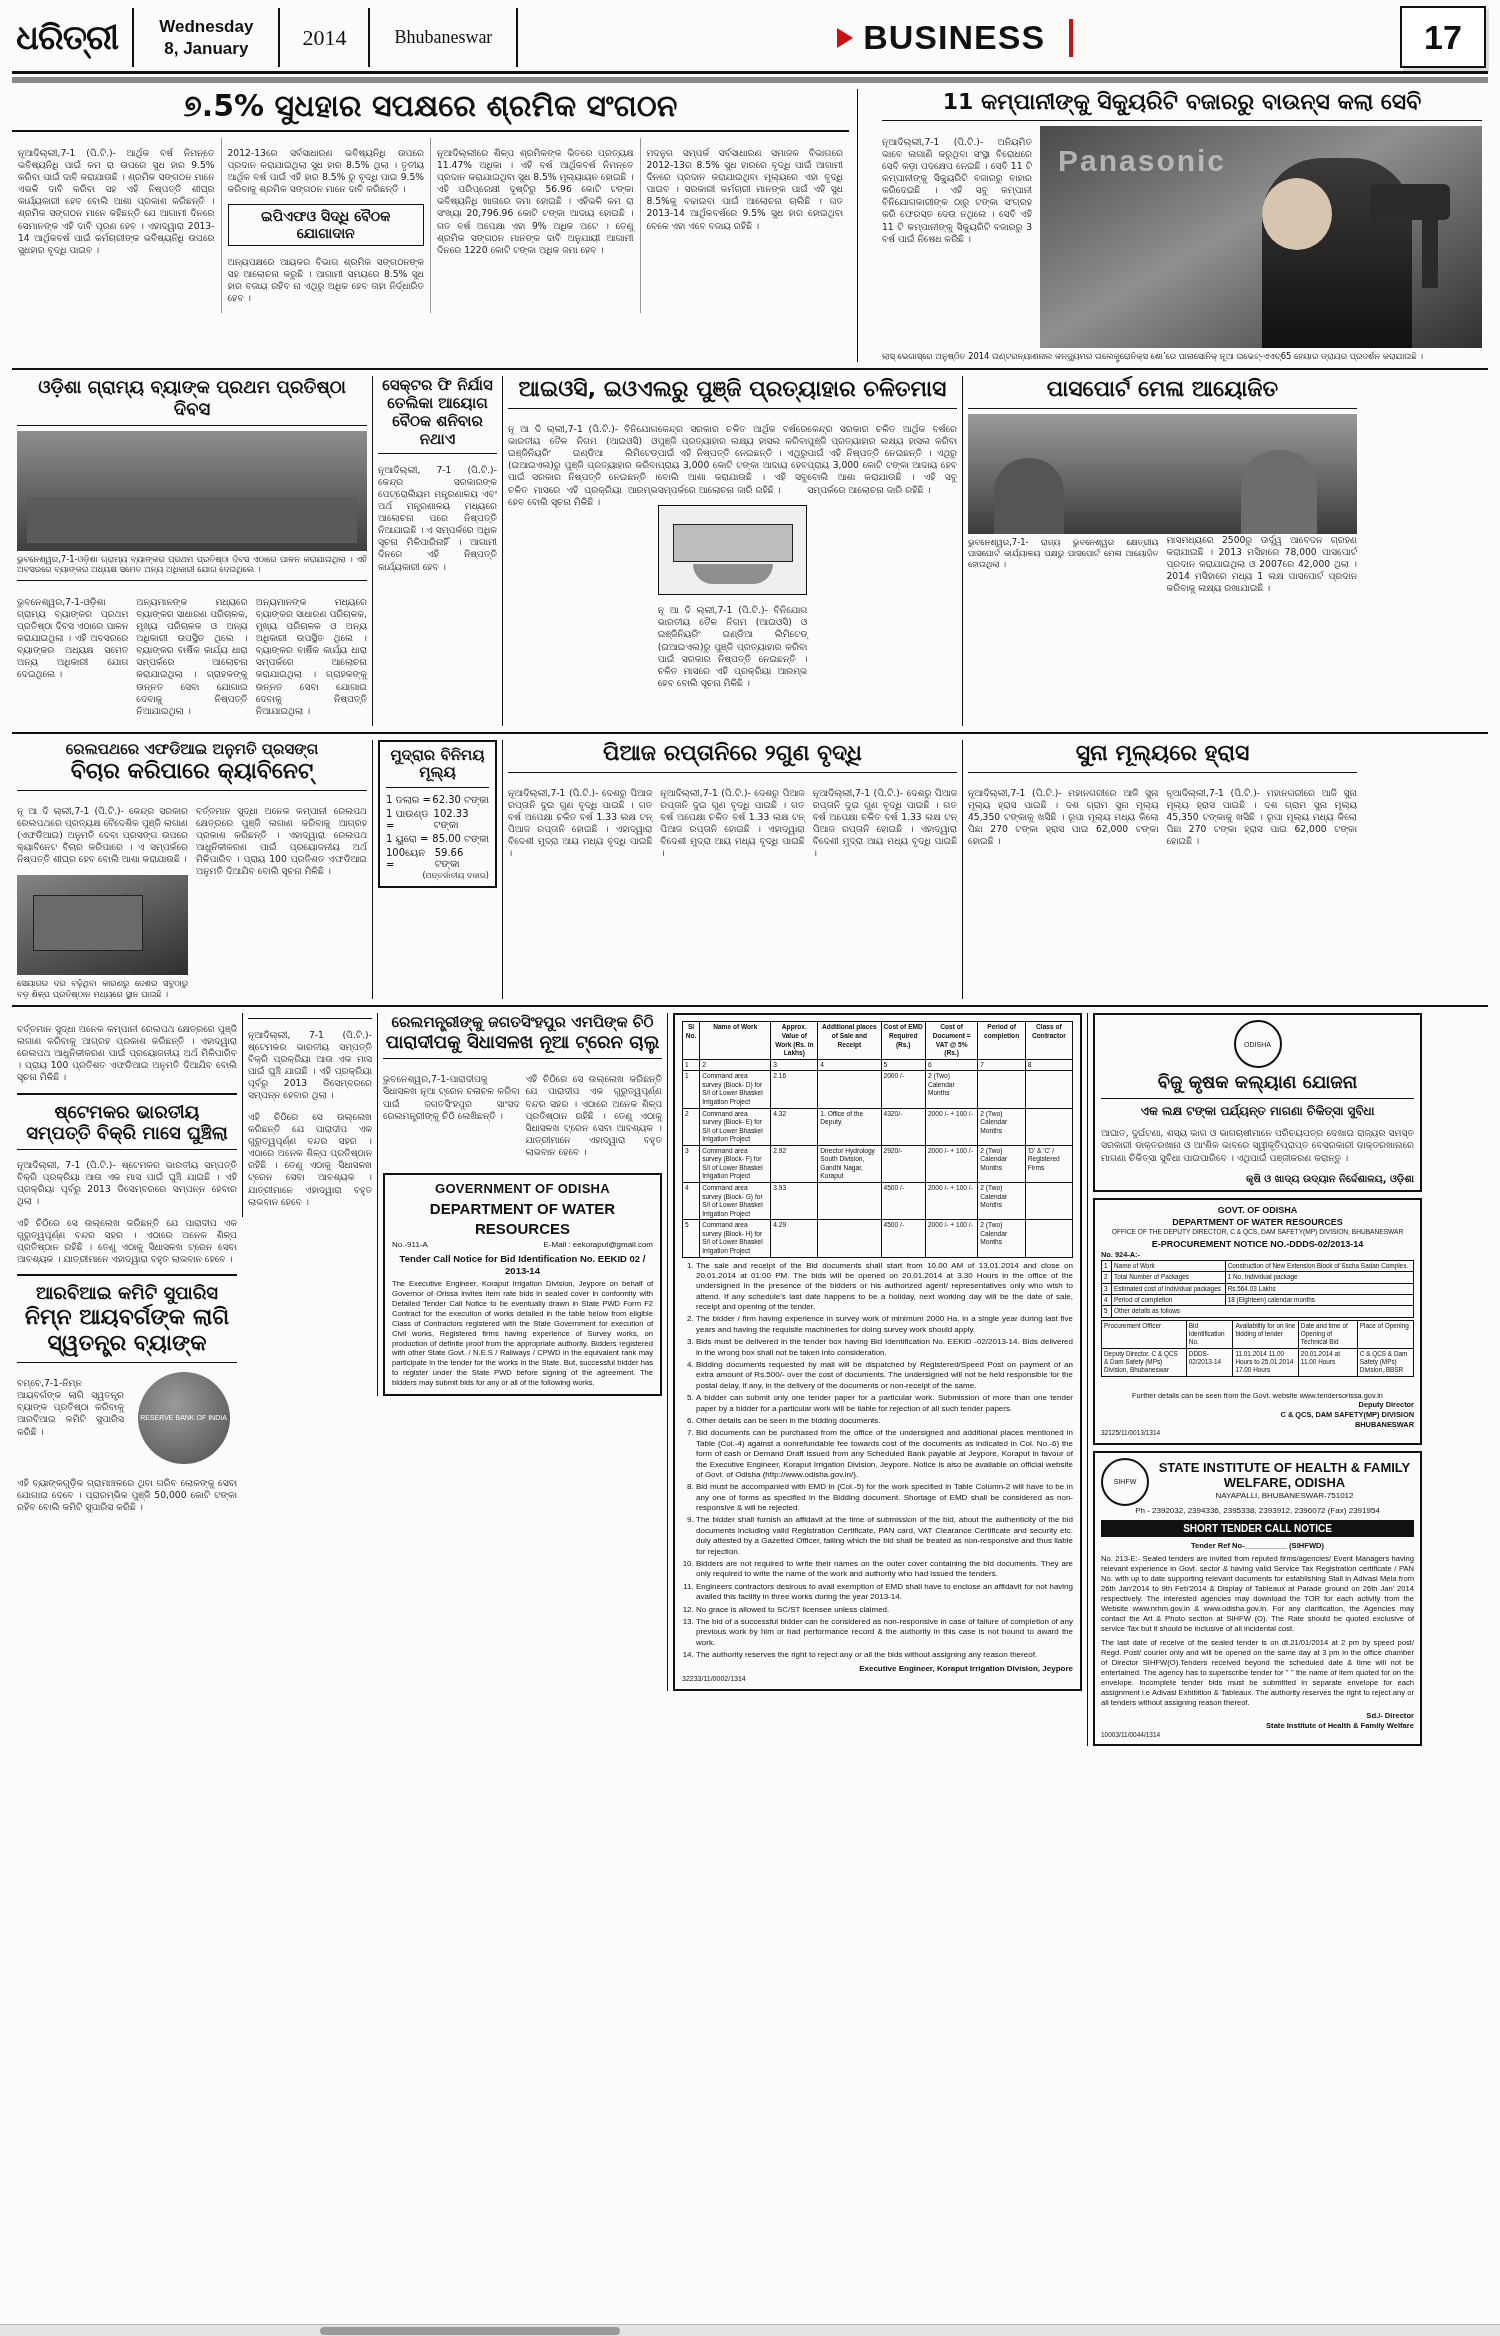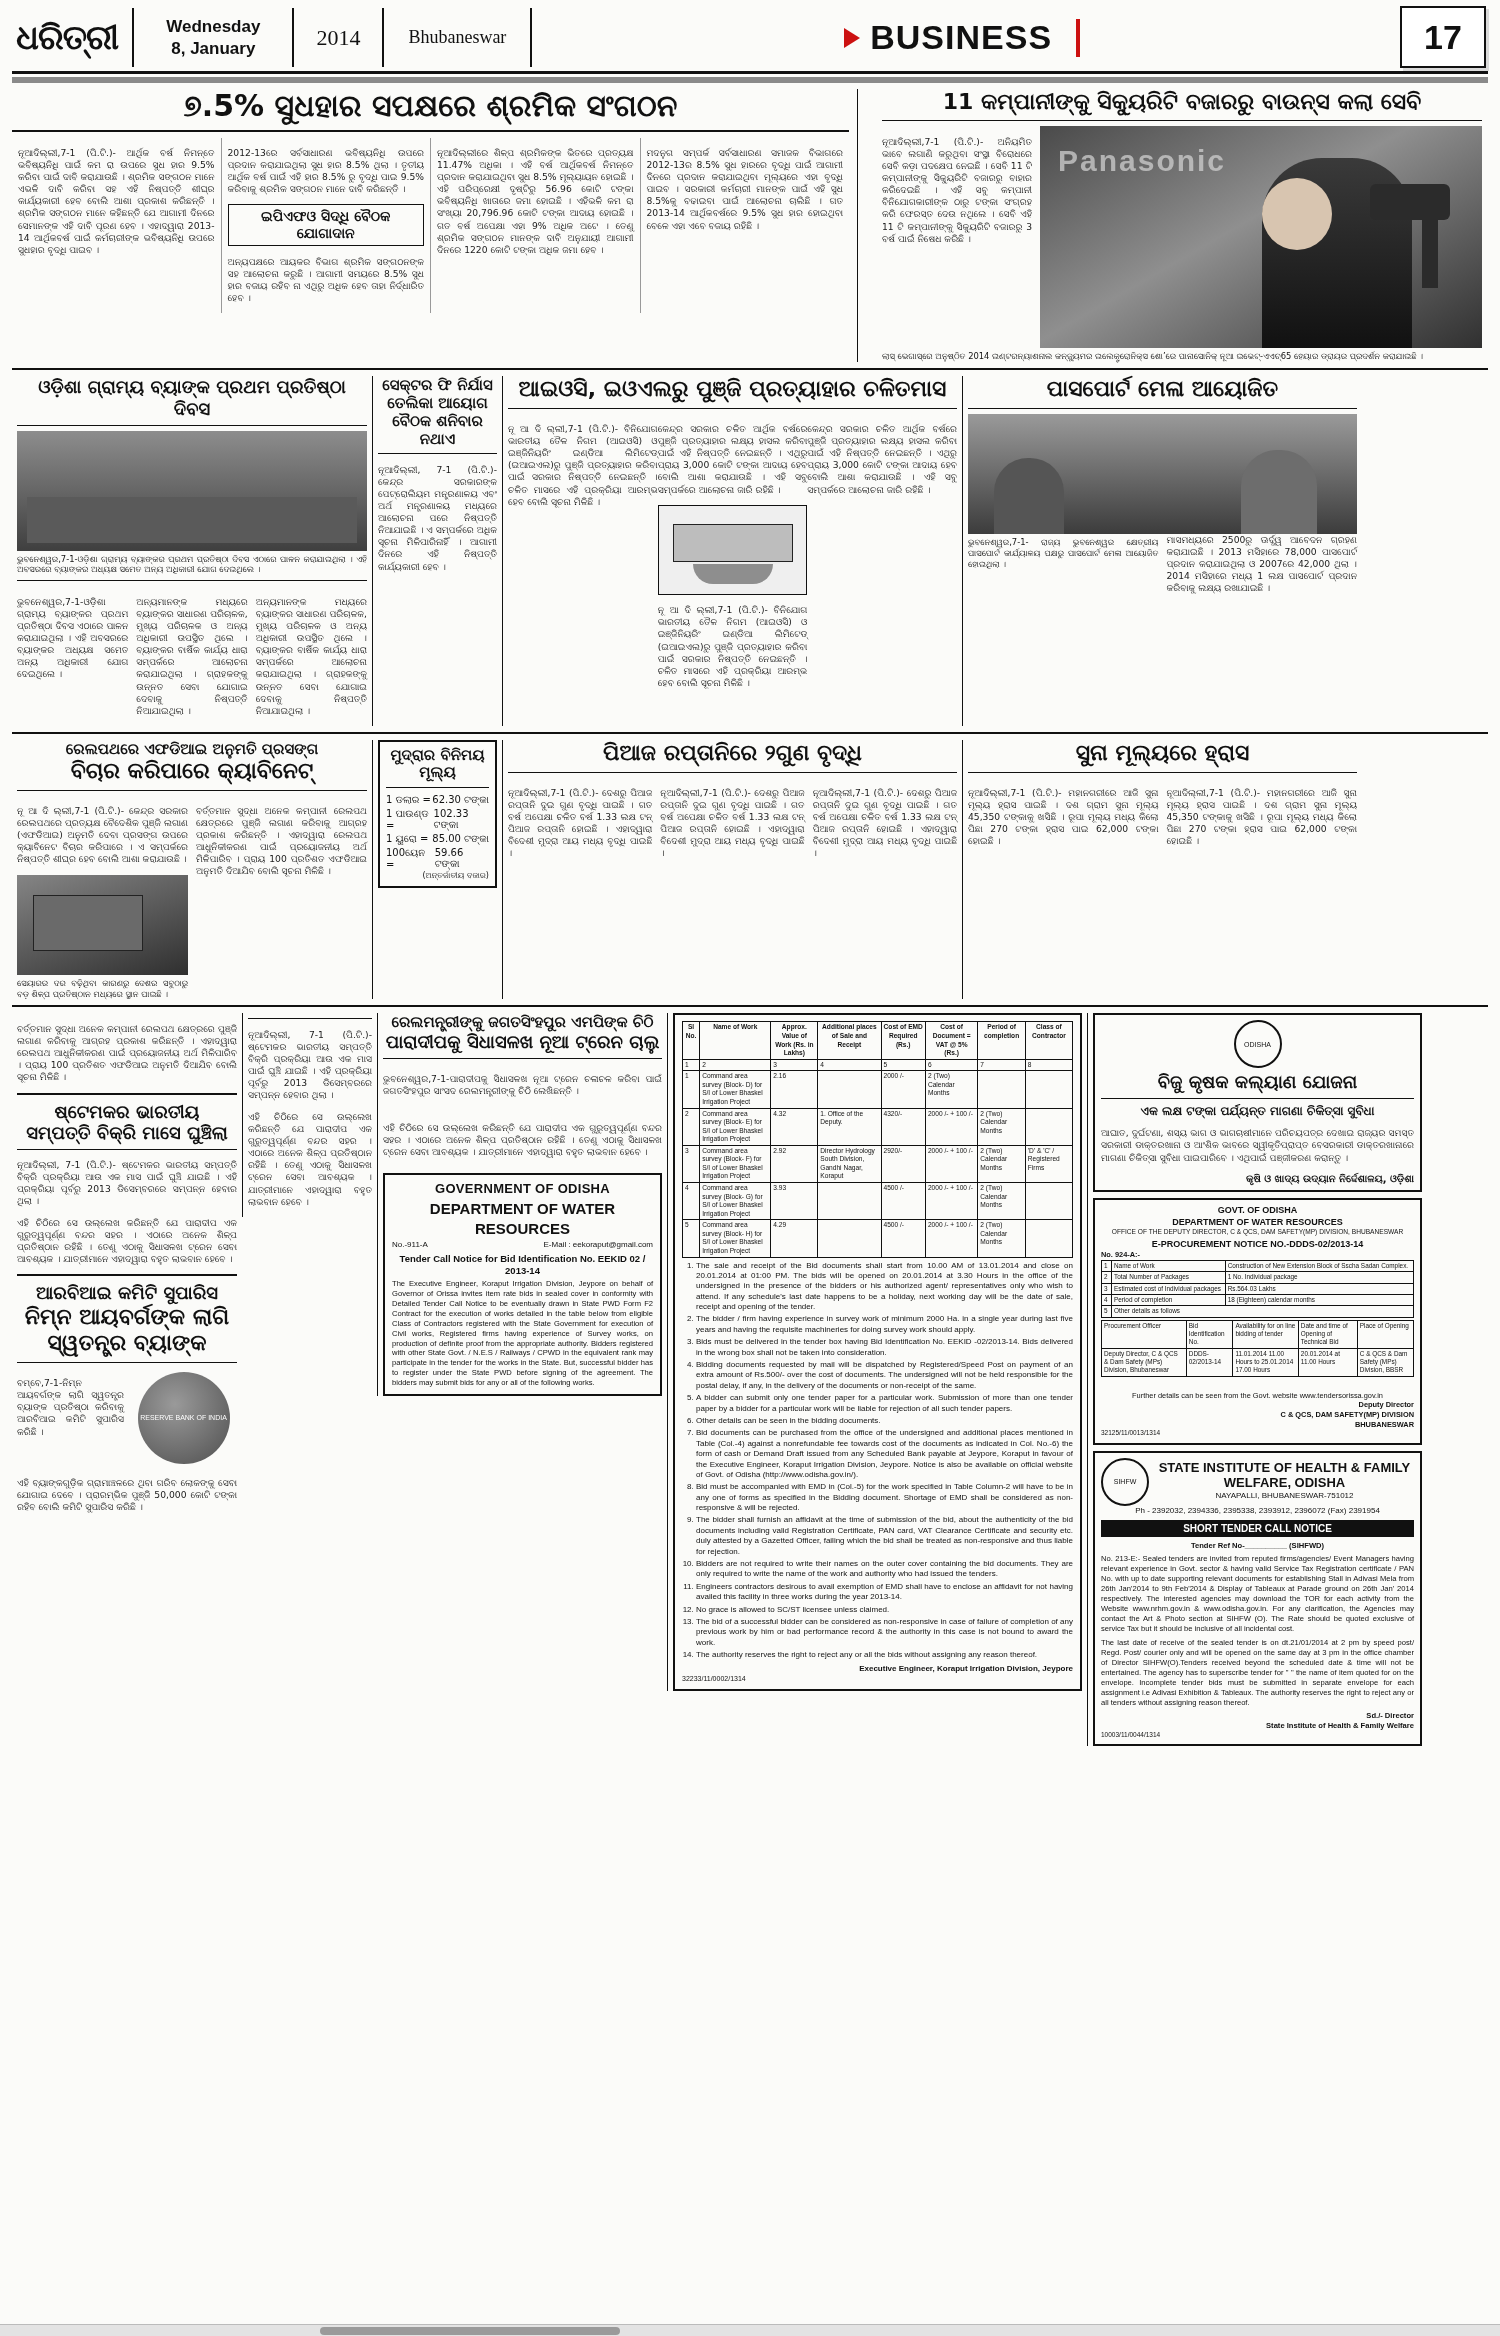--- a/index.html
+++ b/index.html
@@ -28,21 +28,21 @@
     font-family:"DejaVu Serif", serif;
     font-weight:bold; font-size:34px;
     letter-spacing:-1px;
     display:flex; align-items:center;
     padding:0 14px 0 4px;
     border-right:2px solid #111;
   }
   .dateblock {
     display:flex; align-items:center; justify-content:center;
     flex-direction:column;
-    padding:0 32px;
+    padding:0 25px;
     border-right:2px solid #111;
     font-size:17px; font-weight:bold; line-height:1.25;
     text-align:center;
   }
   .yearblock {
     display:flex; align-items:center; justify-content:center;
     padding:0 22px; border-right:2px solid #111;
     font-size:22px; font-family:"Liberation Serif", serif;
   }
   .cityblock {
@@ -382,21 +382,21 @@
       <div class="headline-sm ory"></div>
       <div class="rule"></div>
       <p class="body-text">ନୂଆଦିଲ୍ଲୀ, 7-1 (ପି.ଟି.)- ଷ୍ଟେମକର ଭାରତୀୟ ସମ୍ପତ୍ତି ବିକ୍ରି ପ୍ରକ୍ରିୟା ଆଉ ଏକ ମାସ ପାଇଁ ଘୁଞ୍ଚି ଯାଇଛି । ଏହି ପ୍ରକ୍ରିୟା ପୂର୍ବରୁ 2013 ଡିସେମ୍ବରରେ ସମ୍ପନ୍ନ ହେବାର ଥିଲା ।</p>
       <p class="body-text">ଏହି ଚିଠିରେ ସେ ଉଲ୍ଲେଖ କରିଛନ୍ତି ଯେ ପାରାଦୀପ ଏକ ଗୁରୁତ୍ୱପୂର୍ଣ୍ଣ ବନ୍ଦର ସହର । ଏଠାରେ ଅନେକ ଶିଳ୍ପ ପ୍ରତିଷ୍ଠାନ ରହିଛି । ତେଣୁ ଏଠାକୁ ସିଧାସଳଖ ଟ୍ରେନ ସେବା ଆବଶ୍ୟକ । ଯାତ୍ରୀମାନେ ଏହାଦ୍ୱାରା ବହୁତ ଲାଭବାନ ହେବେ ।</p>
     </div>
 
     <div class="col vline" style="width:290px;">
       <div class="headline-sm ory">ରେଲମନ୍ତ୍ରୀଙ୍କୁ ଜଗତସିଂହପୁର ଏମପିଙ୍କ ଚିଠି</div>
       <div class="headline-md ory">ପାରାଦୀପକୁ ସିଧାସଳଖ ନୂଆ ଟ୍ରେନ ଚାଲୁ</div>
       <div class="rule"></div>
-      <div style="display:flex;gap:6px;flex-direction:column;">
+      <div style="display:flex;gap:6px;">
         <p class="body-text" style="flex:1">ଭୁବନେଶ୍ୱର,7-1-ପାରାଦୀପକୁ ସିଧାସଳଖ ନୂଆ ଟ୍ରେନ ଚଳାଚଳ କରିବା ପାଇଁ ଜଗତସିଂହପୁର ସାଂସଦ ରେଲମନ୍ତ୍ରୀଙ୍କୁ ଚିଠି ଲେଖିଛନ୍ତି ।</p>
         <p class="body-text" style="flex:1">ଏହି ଚିଠିରେ ସେ ଉଲ୍ଲେଖ କରିଛନ୍ତି ଯେ ପାରାଦୀପ ଏକ ଗୁରୁତ୍ୱପୂର୍ଣ୍ଣ ବନ୍ଦର ସହର । ଏଠାରେ ଅନେକ ଶିଳ୍ପ ପ୍ରତିଷ୍ଠାନ ରହିଛି । ତେଣୁ ଏଠାକୁ ସିଧାସଳଖ ଟ୍ରେନ ସେବା ଆବଶ୍ୟକ । ଯାତ୍ରୀମାନେ ଏହାଦ୍ୱାରା ବହୁତ ଲାଭବାନ ହେବେ ।</p>
       </div>
 
       <div class="tender" style="margin-top:6px;">
         <h3>GOVERNMENT OF ODISHA</h3>
         <h4>DEPARTMENT OF WATER RESOURCES</h4>
         <div style="display:flex;justify-content:space-between;">
           <span>No.-911-A</span>
           <span>E-Mail : eekoraput@gmail.com</span>

